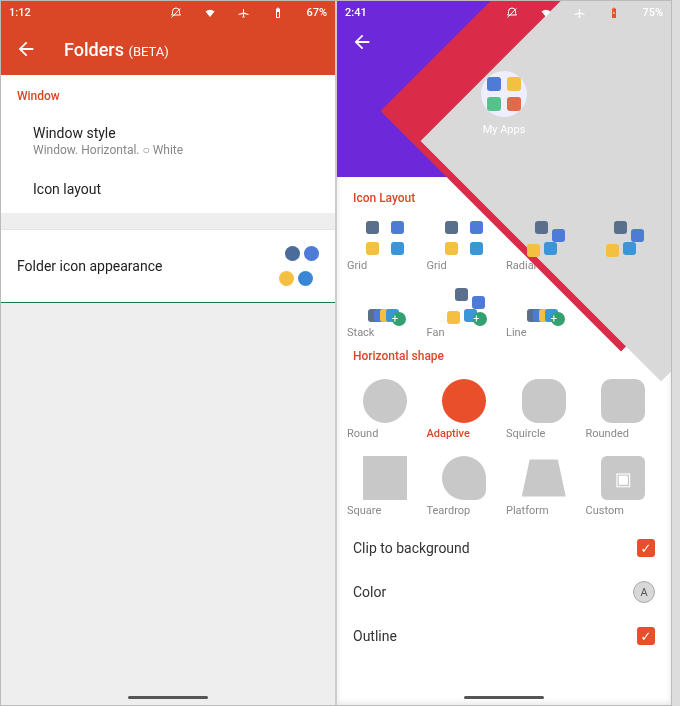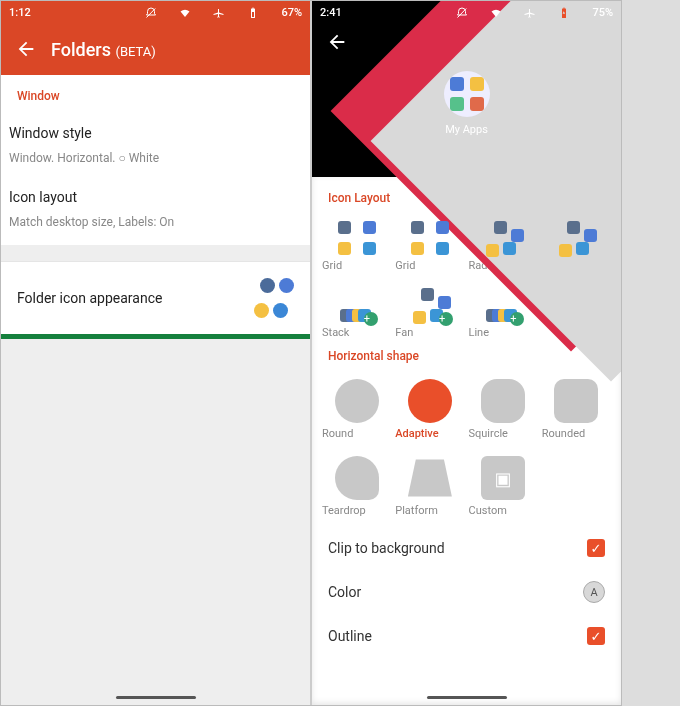--- a/index.html
+++ b/index.html
@@ -1,51 +1,51 @@
 <!DOCTYPE html>
 <html><head>
 <meta charset="utf-8">
 <style>
   * { box-sizing: border-box; margin: 0; padding: 0; }
   body { font-family: Roboto, Arial, sans-serif; background: #ddd; }
-  .stage { width: 622px; height: 706px; display: flex; gap: 2px; background:#ccc; border:1px solid #bbb;}
+  .stage { width: 672px; height: 706px; display: flex; gap: 2px; background:#ccc; border:1px solid #bbb;}
   .phone { flex: 1; background: #fff; display: flex; flex-direction: column; position:relative; overflow:hidden;}
   .phone.left { background:#eeeeee; }
 
   
   .statusbar { height: 22px; display:flex; align-items:center; justify-content:space-between; padding:0 8px; font-size:11px; font-weight:500;}
   .statusbar.orange { background:#da4726; color:#fff;}
   .statusbar.dark { color:#fff;}
   .sb-right { display:flex; align-items:flex-end; gap:22px; }
   .sb-ico { width:12px; height:12px; display:inline-block; }
 
   
-  .toolbar { background:#da4726; color:#fff; height:52px; display:flex; align-items:center; padding:0 14px; gap:14px;}
+  .toolbar { background:#da4726; color:#fff; height:52px; display:flex; align-items:center; padding:0 14px; gap:27px;}
   .toolbar .title { font-size:18px; font-weight:500;}
   .toolbar .beta { font-size:13px; font-weight:400; }
 
   
   .section-head { color:#da4726; font-size:12px; font-weight:500; padding:14px 16px 10px; background:#fff;}
-  .row { background:#fff; padding:12px 8px; }
+  .row { background:#fff; padding:12px 32px; }
   .row + .row { border-top:0; }
   .row .t { font-size:14px; color:#222; }
-  .row .s { font-size:12px; color:#888; margin-top:10px;}
+  .row .s { font-size:12px; color:#888; margin-top:2px;}
   .gap { height:16px; background:#eeeeee;}
   .row.icon-row { display:flex; align-items:center; justify-content:space-between; padding:16px;}
   .folder-preview { width:40px; height:40px; position:relative;}
   .folder-preview span{position:absolute;width:15px;height:15px;border-radius:50%;}
   .fp1{background:#4b6b9a;top:0;left:6px;}
   .fp2{background:#4d7bd6;top:0;right:0;}
   .fp3{background:#f4c042;bottom:0;left:0;}
   .fp4{background:#3b87d6;bottom:0;right:6px;}
 
   .home-ind{position:absolute;bottom:6px;left:50%;transform:translateX(-50%);width:80px;height:3px;background:#555;border-radius:2px;}
 
   
-  .right-header{height:176px; position:relative; background:#000000;padding-left:36px;}
+  .right-header{height:176px; position:relative; background:#6d28d9;padding-left:36px;}
   .sb-overlay{position:absolute;top:0;left:0;right:0;}
   .back-right{position:absolute;top:30px;left:14px;color:#fff;}
   .diag-red{position:absolute;top:-60px;right:-120px;width:340px;height:340px;background:#da2c49;transform:rotate(45deg);}
   .diag-grey{position:absolute;top:-30px;right:-160px;width:340px;height:340px;background:#d9d9d9;transform:rotate(45deg);}
   .folder-demo{position:absolute;top:70px;left:50%;transform:translateX(-50%);text-align:center;color:#fff;font-size:11px;}
   .folder-demo .circ{width:46px;height:46px;border-radius:50%;background:#eef;position:relative;margin:0 auto 6px;overflow:hidden;}
   .circ i{position:absolute;width:14px;height:14px;border-radius:3px;}
   .ci1{background:#4d7bd6;top:6px;left:6px;}
   .ci2{background:#f4c042;top:6px;right:6px;}
   .ci3{background:#56c18b;bottom:6px;left:6px;}
@@ -122,24 +122,23 @@
       </span>
     </div>
 
     <div class="section-head">Window</div>
     <div class="row">
       <div class="t">Window style</div>
       <div class="s">Window.  Horizontal.  ○ White</div>
     </div>
     <div class="row" style="padding-bottom:16px;">
       <div class="t">Icon layout</div>
-      <div class="s">Match desktop size, Labels: On</div>
     </div>
     <div class="gap"></div>
-    <div class="row icon-row" style="border-top:1px solid #e5e5e5;border-bottom:5px solid #15803d;">
+    <div class="row icon-row" style="border-top:1px solid #e5e5e5;border-bottom:1px solid #15803d;">
       <div class="t">Folder icon appearance</div>
       <div class="folder-preview">
         <span class="fp1"></span>
           <span class="fp2"></span>
           <span class="fp3"></span>
           <span class="fp4"></span>
       </div>
     </div>
     <div class="home-ind"></div>
   </div>
@@ -265,20 +264,24 @@
           </div>
         <div class="opt">
             <div class="shape sh-squircle"></div>
             <div class="lab">Squircle</div>
           </div>
         <div class="opt">
             <div class="shape sh-rounded"></div>
             <div class="lab">Rounded</div>
           </div>
         <div class="opt">
+            <div class="shape sh-square"></div>
+            <div class="lab">Square</div>
+          </div>
+        <div class="opt">
             <div class="shape sh-teardrop"></div>
             <div class="lab">Teardrop</div>
           </div>
         <div class="opt">
             <div class="shape sh-platform"></div>
             <div class="lab">Platform</div>
           </div>
         <div class="opt">
             <div class="shape sh-custom">▣</div>
             <div class="lab">Custom</div>

